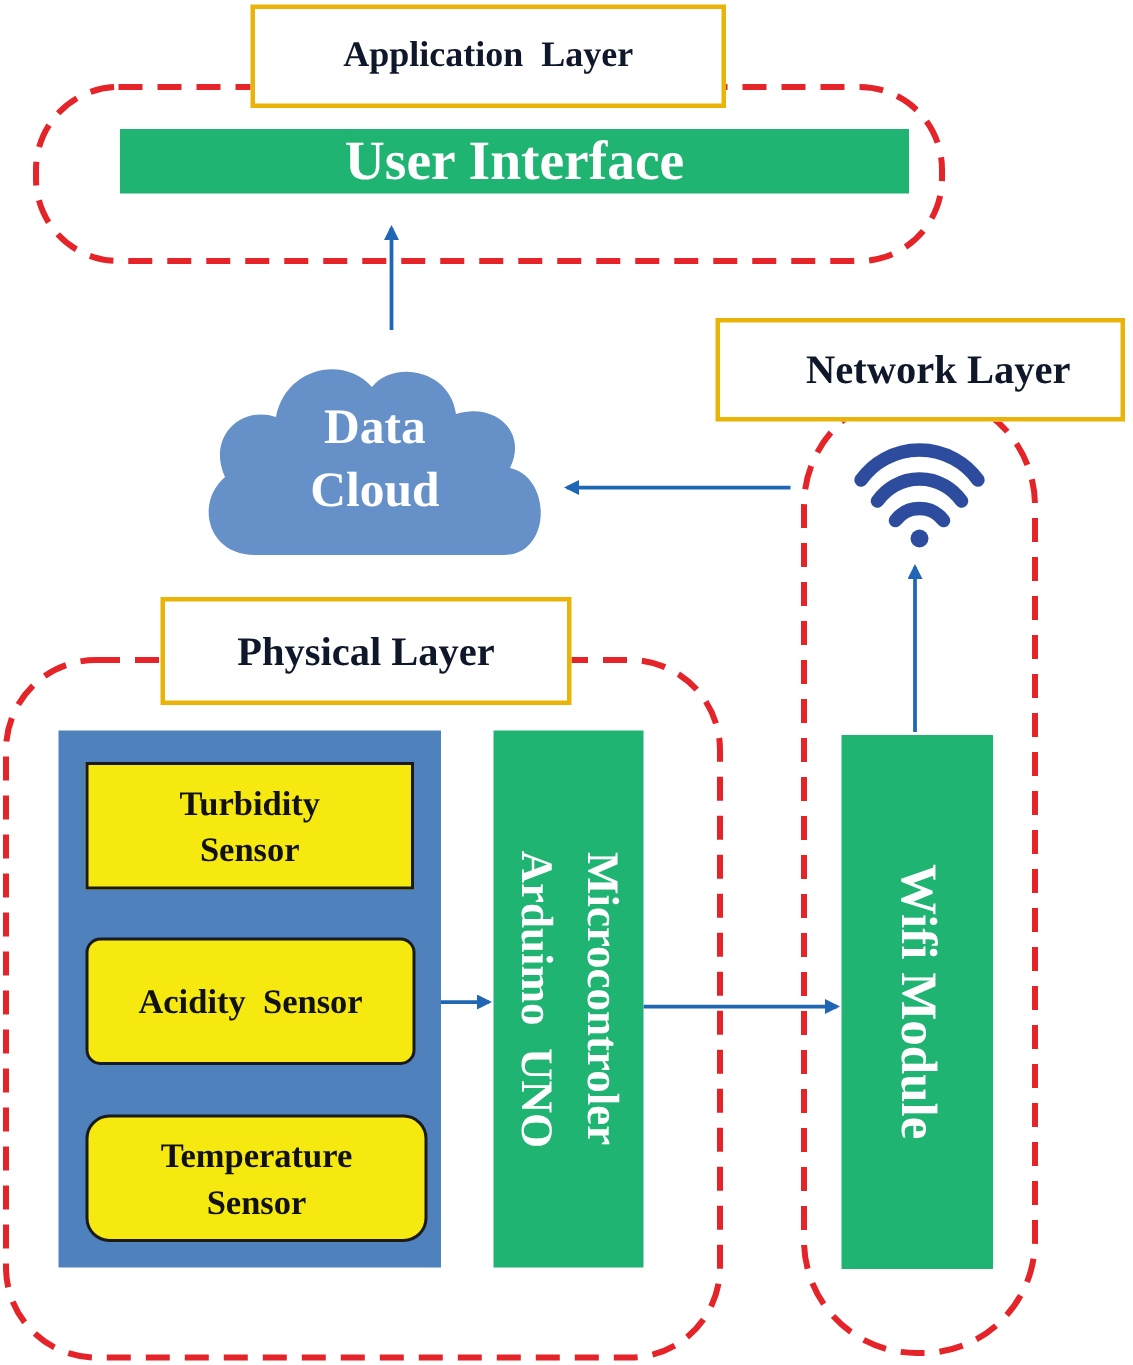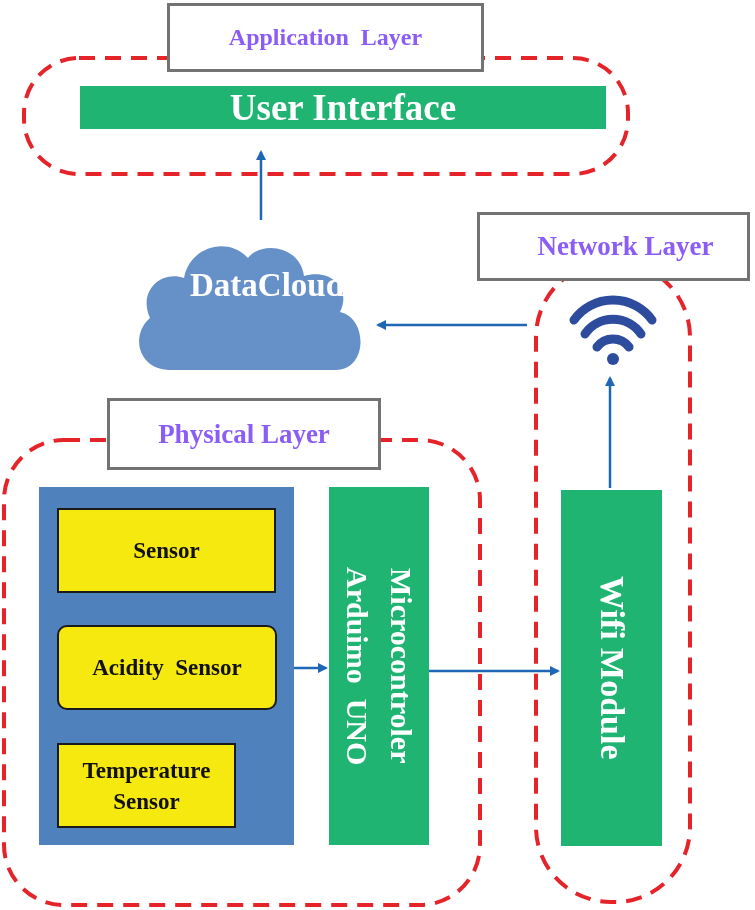--- a/index.html
+++ b/index.html
@@ -1,39 +1,39 @@
 <!DOCTYPE html>
 <html><head>
 <meta charset="utf-8">
 <style>
   html, body { margin: 0; padding: 0; background: #ffffff; }
   body { width: 755px; height: 910px; position: relative; overflow: hidden; font-family: "Liberation Serif", serif; }
   svg.canvas { position: absolute; left: 0; top: 0; }
   .label-box {
-    position: absolute; background: #ffffff; border: 3px solid #737373;
+    position: absolute; background: #ffffff; border: 3px solid #eab308;
     display: flex; align-items: center; justify-content: center;
-    font-family: "Liberation Serif", serif; font-weight: bold; color: #8b5cf6;
+    font-family: "Liberation Serif", serif; font-weight: bold; color: #0f172a;
     box-sizing: border-box; white-space: nowrap;
   }
   .green-box {
     position: absolute; background: #20b472; color: #ffffff;
     display: flex; align-items: center; justify-content: center;
     font-family: "Liberation Serif", serif; font-weight: bold; box-sizing: border-box;
   }
   .vertical-text { writing-mode: vertical-rl; white-space: nowrap; text-align: center; }
   .sensor-panel { position: absolute; background: #4f81bd; }
   .sensor {
     position: absolute; background: #f5e90f; border: 2px solid #1a1a1a; box-sizing: border-box;
     display: flex; flex-direction: column; align-items: center; justify-content: center;
     font-family: "Liberation Serif", serif; font-weight: bold; color: #111111;
     font-size: 23px; line-height: 31px; text-align: center;
   }
   .cloud-text {
     position: absolute; color: #ffffff; font-family: "Liberation Serif", serif; font-weight: bold;
-    font-size: 33px; line-height: 42px; text-align: center; display: flex; flex-direction: row; align-items: center;
+    font-size: 33px; line-height: 42px; text-align: center; display: flex; flex-direction: column; align-items: center;
   }
 </style>
 </head>
 <body>
 
 <svg class="canvas" width="755" height="910" viewBox="0 0 755 910">
   <defs>
     <marker id="arrowhead" markerWidth="10" markerHeight="10" refX="8" refY="5" orient="auto" markerUnits="userSpaceOnUse">
       <path d="M0,0 L10,5 L0,10 z" fill="#1f66b5"></path>
     </marker>
@@ -88,26 +88,27 @@
   <span class="vertical-text">Wifi Module</span>
 </div>
 
 <div class="label-box" style="left:107px; top:398px; width:274px; height:72px; font-size:27px;">
   <span>Physical Layer</span>
 </div>
 
 <div class="sensor-panel" style="left:39px; top:487px; width:255px; height:358px;"></div>
 
 <div class="sensor" style="left:57px; top:508px; width:219px; height:85px;">
+  <span>Turbidity</span>
   <span>Sensor</span>
 </div>
 <div class="sensor" style="left:57px; top:625px; width:220px; height:85px;border-radius:10px;">
   <span style="white-space:pre;">Acidity  Sensor</span>
 </div>
-<div class="sensor" style="left:57px; top:743px; width:179px; height:85px;">
+<div class="sensor" style="left:57px; top:743px; width:228px; height:85px;border-radius:16px;">
   <span>Temperature</span>
   <span>Sensor</span>
 </div>
 
 <div class="green-box" style="left:329px; top:487px; width:100px; height:358px; font-size:30px; line-height:44px;">
   <span class="vertical-text">
     <span>Microcontroler</span>
     <br>
     <span style="white-space:pre;">Arduimo  UNO</span>
   </span>

